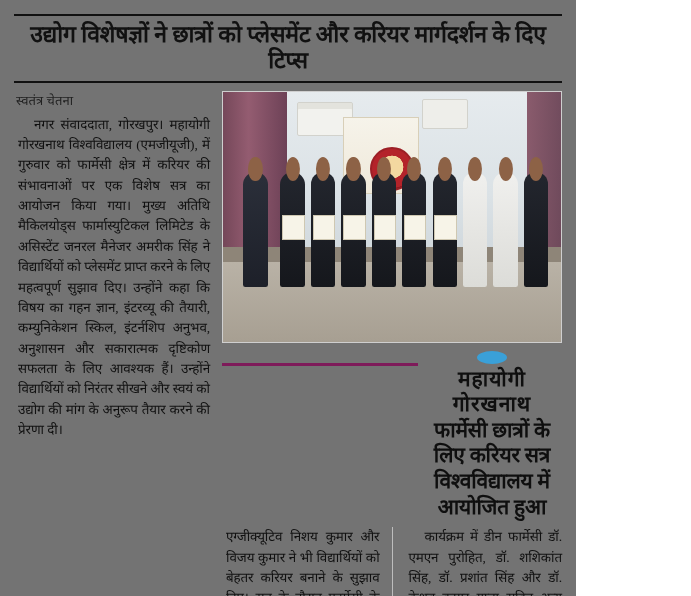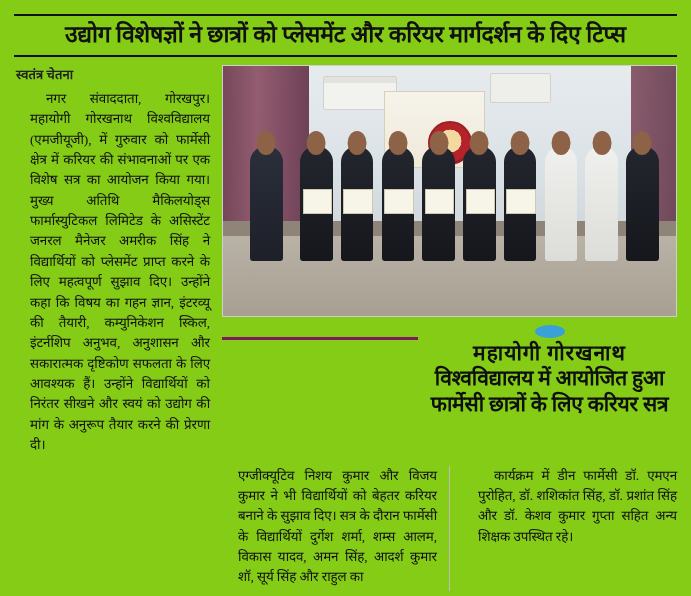--- a/index.html
+++ b/index.html
@@ -9,23 +9,23 @@
   }
   body {
     width: 691px;
     height: 596px;
     font-family: "Liberation Serif", serif;
     color: #1a1a1a;
     overflow: hidden;
   }
   .page {
     position: relative;
-    width: 691px;
+    width: 576px;
     height: 596px;
-    background: #84cc16;
+    background: #737373;
     box-sizing: border-box;
     padding: 10px 14px 12px 14px;
   }
 
   
   .headline-wrap {
     border-top: 2px solid #111;
     border-bottom: 2px solid #111;
     padding: 6px 0 7px 0;
     margin: 4px 0 8px 0;
@@ -51,36 +51,36 @@
     width: 196px;
     flex: 0 0 196px;
   }
   .col-right {
     flex: 1 1 auto;
     min-width: 0;
   }
 
   .byline {
     font-size: 13px;
-    font-weight: bold;
+    font-weight: normal;
     color: #222;
     margin: 0 0 6px 2px;
     letter-spacing: 0.1px;
   }
 
   .body-text {
     font-size: 13.4px;
     line-height: 1.52;
     text-align: justify;
     text-justify: inter-word;
     color: #111;
     letter-spacing: -0.1px;
   }
   .body-text p {
-    margin: 0 0 3px 16px;
+    margin: 0 0 3px 4px;
     text-indent: 16px;
   }
   .body-text p.noindent { text-indent: 0; }
 
   
   .photo {
     position: relative;
     width: 100%;
     height: 252px;
     border: 1px solid #cfcfcf;
@@ -267,22 +267,22 @@
             <span class="head"></span>
           </div>
       </div>
 
       <div class="subhead-zone">
         <div class="rule-left"></div>
         <div class="subhead-right">
           <div class="dot"></div>
           <div class="subhead">
             <div class="l1">महायोगी   गोरखनाथ</div>
+            <div>फार्मेसी छात्रों के लिए करियर सत्र</div>
             <div>विश्वविद्यालय में आयोजित हुआ</div>
-            <div>फार्मेसी छात्रों के लिए करियर सत्र</div>
           </div>
         </div>
       </div>
     </div>
   </div>
 
   <div class="lower-zone">
     <div class="lcol first"></div>
     <div class="lcol">
       <div class="body-text">

